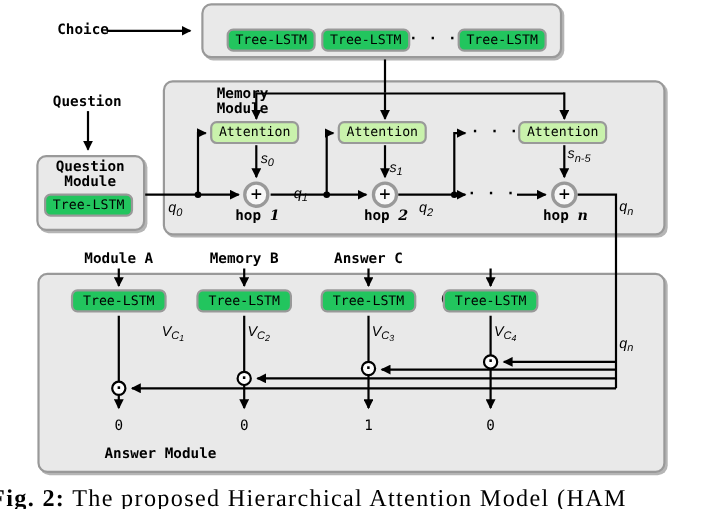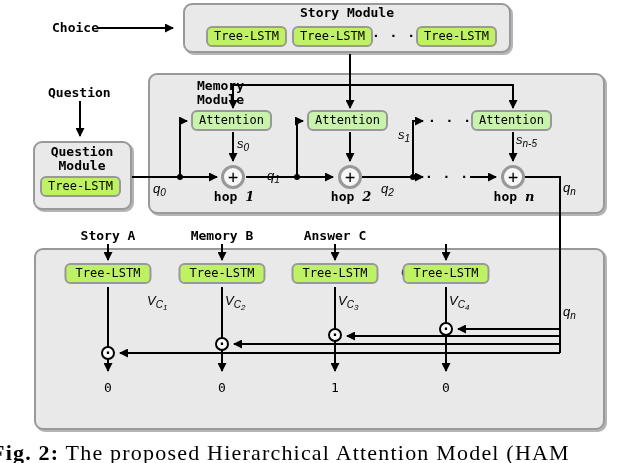--- a/index.html
+++ b/index.html
@@ -5,21 +5,21 @@
   html,body{margin:0;padding:0;background:#fff;}
   .fig{position:relative;width:640px;height:463px;overflow:hidden;background:#fff;
        font-family:"DejaVu Sans Mono","Liberation Mono",monospace;}
   .module{position:absolute;background:#e9e9e9;border:2px solid #999;border-radius:9px;
           box-shadow:2px 2px 0 #b5b5b5;box-sizing:border-box;}
   .wires{position:absolute;left:0;top:0;z-index:5;}
   .lbl{position:absolute;font-size:13px;font-weight:bold;color:#000;white-space:nowrap;z-index:6;}
   .ctr{transform:translateX(-50%);}
   .chip{position:absolute;z-index:7;font-size:12px;font-weight:normal;color:#000;white-space:nowrap;
         border:2px solid #999;border-radius:6px;padding:1px 6px;line-height:15px;}
-  .blue{background:#bef264;}
+  .blue{background:#22c55e;}
   .green{background:#c9f2ac;}
   .math{position:absolute;z-index:7;font-family:Liberation Sans, sans-serif;
         font-style:italic;font-size:13px;font-weight:normal;color:#000;white-space:nowrap;}
   .math .sub{font-size:10px;vertical-align:-3px;}
   .math .subsub{font-size:8px;vertical-align:-5px;}
   .hop .var{font-family:"DejaVu Serif","Liberation Serif",serif;font-style:italic;}
   .dots{position:absolute;z-index:7;font-size:13px;font-weight:bold;letter-spacing:1px;color:#000;}
   .plus-circle{position:absolute;z-index:8;width:24px;height:24px;box-sizing:border-box;
         border:3px solid #999;border-radius:50%;background:#f7f7f7;
         display:flex;align-items:center;justify-content:center;
@@ -86,37 +86,36 @@
     <g fill="#000" stroke="none">
       <circle cx="180" cy="177" r="3"></circle>
       <circle cx="297" cy="177" r="3"></circle>
       <circle cx="413" cy="177" r="3"></circle>
     </g>
   </svg>
 
   <div class="lbl" style="left:52px;top:20px;">Choice</div>
   <div class="lbl" style="left:48px;top:85px;">Question</div>
 
-  <div class="mod-title ctr" style="left:347px;top:6px;">Story Module</div>
   <span class="chip blue" style="left:206px;top:26px;">Tree-LSTM</span>
   <span class="chip blue" style="left:292px;top:26px;">Tree-LSTM</span>
   <div class="dots ctr" style="left:394px;top:28px;">· · ·</div>
   <span class="chip blue" style="left:416px;top:26px;">Tree-LSTM</span>
 
   <div class="mod-title" style="left:162px;top:79px;margin-left:35px;"><span>Memory</span><br>
        <span>Module</span></div>
 
   <span class="chip green" style="left:191px;top:110px;">Attention</span>
   <span class="chip green" style="left:307px;top:110px;">Attention</span>
   <div class="dots ctr" style="left:450px;top:113px;">· · ·</div>
   <span class="chip green" style="left:471px;top:110px;">Attention</span>
 
   <div class="math" style="left:237px;top:136px;">
     <span>s</span><span class="sub">0</span></div>
-  <div class="math" style="left:354px;top:127px;margin-left:44px;">
+  <div class="math" style="left:354px;top:144px;">
     <span>s</span><span class="sub">1</span></div>
   <div class="math" style="left:516px;top:132px;">
     <span>s</span><span class="sub">n-5</span></div>
 
   <div class="plus-circle" style="left:221px;top:165px;">
       <span>+</span>
     </div>
   <div class="plus-circle" style="left:338px;top:165px;">
       <span>+</span>
     </div>
@@ -139,21 +138,21 @@
   <div class="lbl ctr hop" style="left:351px;top:189px;">
     <span>hop </span><span class="var">2</span></div>
   <div class="lbl ctr hop" style="left:514px;top:189px;">
     <span>hop </span><span class="var">n</span></div>
 
   <div class="mod-title" style="left:82px;top:145px;text-align:center;transform:translateX(-50%);">
        <span>Question</span><br>
        <span>Module</span></div>
   <span class="chip blue" style="left:40px;top:176px;">Tree-LSTM</span>
 
-  <div class="lbl ctr" style="left:108px;top:228px;">Story A</div>
+  <div class="lbl ctr" style="left:108px;top:228px;">Module A</div>
   <div class="lbl ctr" style="left:222px;top:228px;">Memory B</div>
   <div class="lbl ctr" style="left:335px;top:228px;">Answer C</div>
   <div class="lbl ctr" style="left:432px;top:228px;margin-top:37px;">Choice D</div>
 
   <span class="chip blue ctr" style="left:108px;top:263px;padding:1px 9px;">Tree-LSTM</span>
   <span class="chip blue ctr" style="left:222px;top:263px;padding:1px 9px;">Tree-LSTM</span>
   <span class="chip blue ctr" style="left:335px;top:263px;padding:1px 9px;">Tree-LSTM</span>
   <span class="chip blue ctr" style="left:446px;top:263px;padding:1px 9px;">Tree-LSTM</span>
 
   <div class="math" style="left:100px;top:293px;margin-left:47px;">
@@ -179,18 +178,19 @@
     </div>
   <div class="dot-circle" style="left:439px;top:322px;">
       <span>·</span>
     </div>
 
   <div class="lbl ctr" style="left:108px;top:380px;font-weight:normal;">0</div>
   <div class="lbl ctr" style="left:222px;top:380px;font-weight:normal;">0</div>
   <div class="lbl ctr" style="left:335px;top:380px;font-weight:normal;">1</div>
   <div class="lbl ctr" style="left:446px;top:380px;font-weight:normal;">0</div>
 
+  <div class="mod-title" style="left:95px;top:406px;">Answer Module</div>
 
   <div class="caption">
     <b>Fig. 2:</b><span> The proposed Hierarchical Attention Model (HAM</span>
   </div>
 
 </div>
 
 </body></html>

